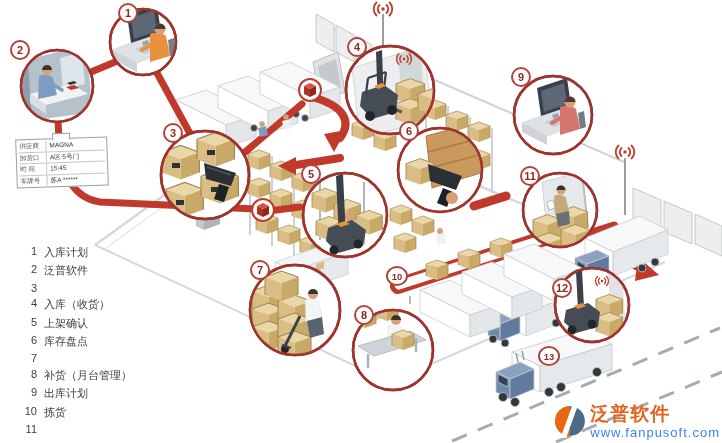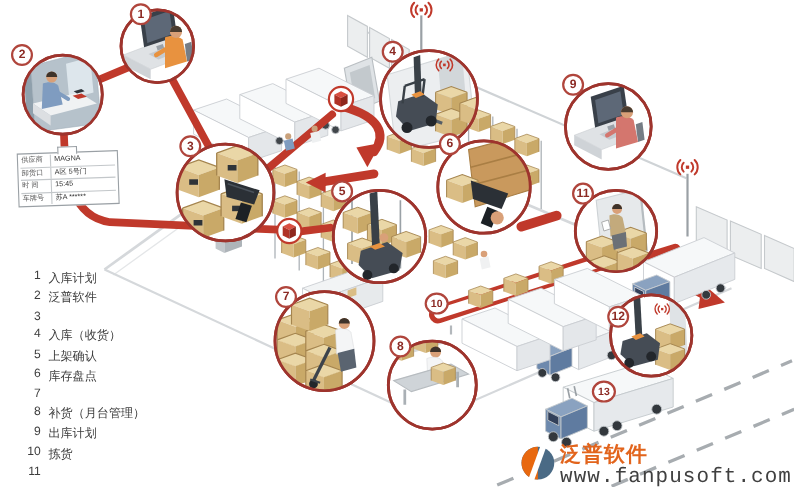--- a/index.html
+++ b/index.html
@@ -17,21 +17,21 @@
     border:1.5px solid #9aa0a5;transform:rotate(-2deg);z-index:5;box-sizing:border-box;padding:1px 2px;}
   .ticket::before{content:"";position:absolute;top:-6px;left:36px;width:16px;height:6px;
     background:#fff;border:1px solid #9aa0a5;border-bottom:none;}
   .trow{display:flex;border-bottom:1px solid #c3c7ca;font-size:6.5px;line-height:10.5px;}
   .trow:last-child{border-bottom:none;}
   .tlabel{width:26px;border-right:1px solid #c3c7ca;color:#555;padding-left:1px;}
   .tval{padding-left:3px;color:#333;}
   .watermark{position:absolute;right:2px;bottom:3px;display:flex;align-items:center;z-index:7;}
   .wm-text{margin-left:3px;}
   .wm-brand{font-size:19px;font-weight:bold;color:#e2641c;line-height:25px;letter-spacing:1px;}
-  .wm-url{font-size:19px;color:#404040;letter-spacing:1px;line-height:14px;font-family:Liberation Mono, monospace;}
+  .wm-url{font-size:13px;color:#3b82f6;letter-spacing:1px;line-height:14px;}
 </style>
 </head>
 <body>
 
 <div id="stage">
 
 <svg id="scene" width="722" height="443" viewBox="0 0 722 443">
   <defs>
     <g id="crate">
       <path d="M0,6 L11,2 L22,6 L11,10 Z" fill="#ead7a7"></path>

